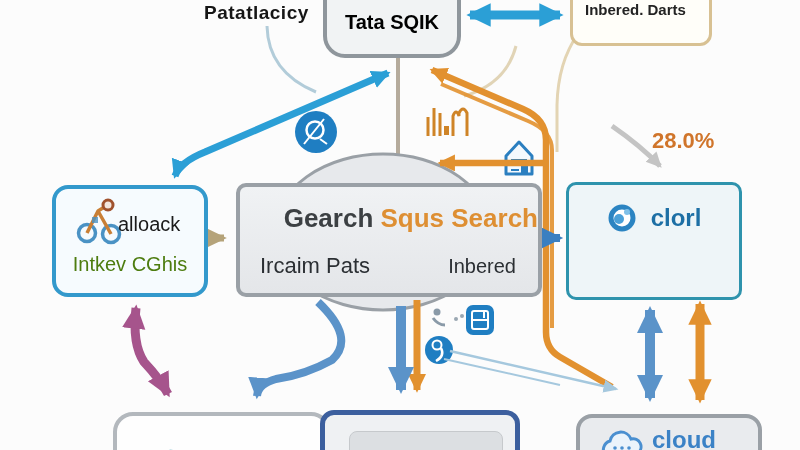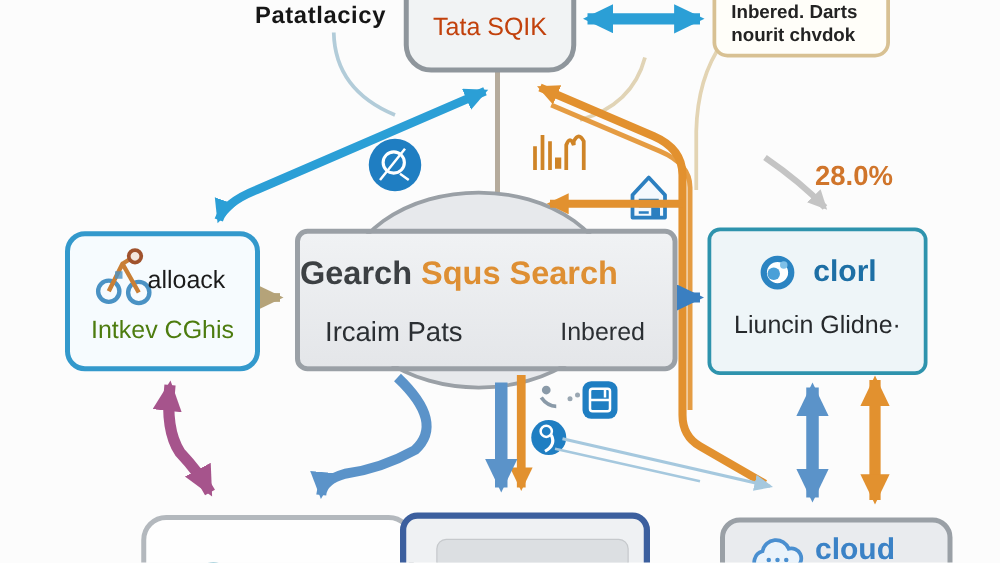--- a/index.html
+++ b/index.html
@@ -8,32 +8,32 @@
   svg{position:absolute;left:0;top:0;}
   .layer-bg{z-index:0;}
   .box{position:absolute;box-sizing:border-box;z-index:2;}
   .layer-icons{z-index:3;pointer-events:none;}
   .layer-arrows{z-index:4;pointer-events:none;}
   .lbl{position:absolute;white-space:nowrap;}
 
   #top-label{left:204px;top:2px;font-size:19px;font-weight:600;color:#161616;z-index:2;letter-spacing:.5px;}
   #top-box{left:323px;top:-30px;width:138px;height:88px;border:4px solid #8f969c;border-radius:22px;
     background:#f1f3f4;display:flex;align-items:flex-end;justify-content:center;padding-bottom:20px;}
-  #top-box .t{font-size:20px;font-weight:400;color:#c2410c;}
+  #top-box .t{font-size:20px;font-weight:700;color:#000000;}
   #topright-box{left:570px;top:-18px;width:142px;height:64px;border:3px solid #d8c193;border-radius:12px;
     background:#fffef9;padding-top:15px;text-align:left;}
   #topright-box .t{font-size:15px;font-weight:600;color:#232323;line-height:19px;padding-left:12px;}
 
   #left-box{left:52px;top:185px;width:156px;height:112px;border:4px solid #3399cc;border-radius:16px;background:#f6fbfe;}
   #left-box .title{position:absolute;left:62px;top:24px;font-size:20px;font-weight:500;color:#1b1b1b;}
   #left-box .sub{position:absolute;left:0;right:0;top:64px;text-align:center;font-size:20px;font-weight:500;color:#4d7c0f;}
 
   #center-box{left:236px;top:183px;width:306px;height:114px;border:4px solid #9aa0a6;border-radius:10px;
     background:linear-gradient(180deg,#f0f2f4,#e4e6e9);}
-  #center-box .title{position:absolute;left:0;right:0;top:16px;text-align:left;font-size:26px;font-weight:700;}
+  #center-box .title{position:absolute;left:0;right:0;top:16px;text-align:right;font-size:26px;font-weight:700;}
   #center-box .title .p1{color:#3c4043;}
   #center-box .title .p2{color:#de8f33;}
   #center-box .item-l{position:absolute;left:20px;top:66px;font-size:22px;color:#2b2f33;}
   #center-box .item-r{position:absolute;right:22px;top:68px;font-size:20px;color:#2b2f33;}
 
   #right-box{left:566px;top:182px;width:176px;height:118px;border:3.5px solid #2e93ad;border-radius:10px;background:#eef5f8;}
   #right-box .row1{position:absolute;left:0;right:0;top:18px;display:flex;align-items:center;justify-content:center;gap:14px;}
   #right-box .row1 .t{font-size:24px;font-weight:600;color:#1d6fa5;}
   #right-box .sub{position:absolute;left:0;right:0;top:64px;text-align:center;font-size:20px;color:#26292c;}
 
@@ -60,21 +60,20 @@
   </svg>
 
   <div class="lbl" id="top-label">Patatlacicy</div>
 
   <div class="box" id="top-box">
     <span class="t">Tata SQIK</span>
   </div>
 
   <div class="box" id="topright-box">
     <div class="t">Inbered. Darts</div>
-    <div class="t">nourit chvdok</div>
   </div>
 
   <div class="box" id="left-box">
     <svg width="58" height="54" style="left:10px;top:6px;" viewBox="0 0 58 54">
       <circle cx="21" cy="38" r="8.5" fill="none" stroke="#4a92c4" stroke-width="3.5"></circle>
       <circle cx="45" cy="39" r="8.5" fill="none" stroke="#4a92c4" stroke-width="3.5"></circle>
       <path d="M21 38 L32 16 L45 39 M32 16 L40 11" fill="none" stroke="#c97f35" stroke-width="3.5" stroke-linejoin="round"></path>
       <circle cx="42" cy="10" r="5" fill="#f3e6de" stroke="#a0522d" stroke-width="3"></circle>
       <rect x="26" y="22" width="6" height="6" fill="#4a92c4" opacity="0.8"></rect>
     </svg>
@@ -90,21 +89,20 @@
 
   <div class="box" id="right-box">
     <div class="row1">
       <svg width="30" height="30" style="position:static;" viewBox="0 0 30 30">
         <circle cx="15" cy="15" r="11" fill="#fff" stroke="#2b84c2" stroke-width="5"></circle>
         <circle cx="12" cy="16" r="5" fill="#4aa0d8"></circle>
         <circle cx="20" cy="9" r="3" fill="#7fc0e8"></circle>
       </svg>
       <span class="t">clorl</span>
     </div>
-    <span class="sub">Liuncin Glidne·</span>
   </div>
 
   <div class="lbl" id="stat">28.0%</div>
 
   <div class="box" id="bl-box">
     <svg width="90" height="60" style="left:20px;top:12px;" viewBox="0 0 90 60">
       <path d="M10 58 a13 13 0 0 1 8 -22 a16 16 0 0 1 30 -3 a12 12 0 0 1 10 20" fill="none" stroke="#2e93ad" stroke-width="4"></path>
     </svg>
   </div>
 

